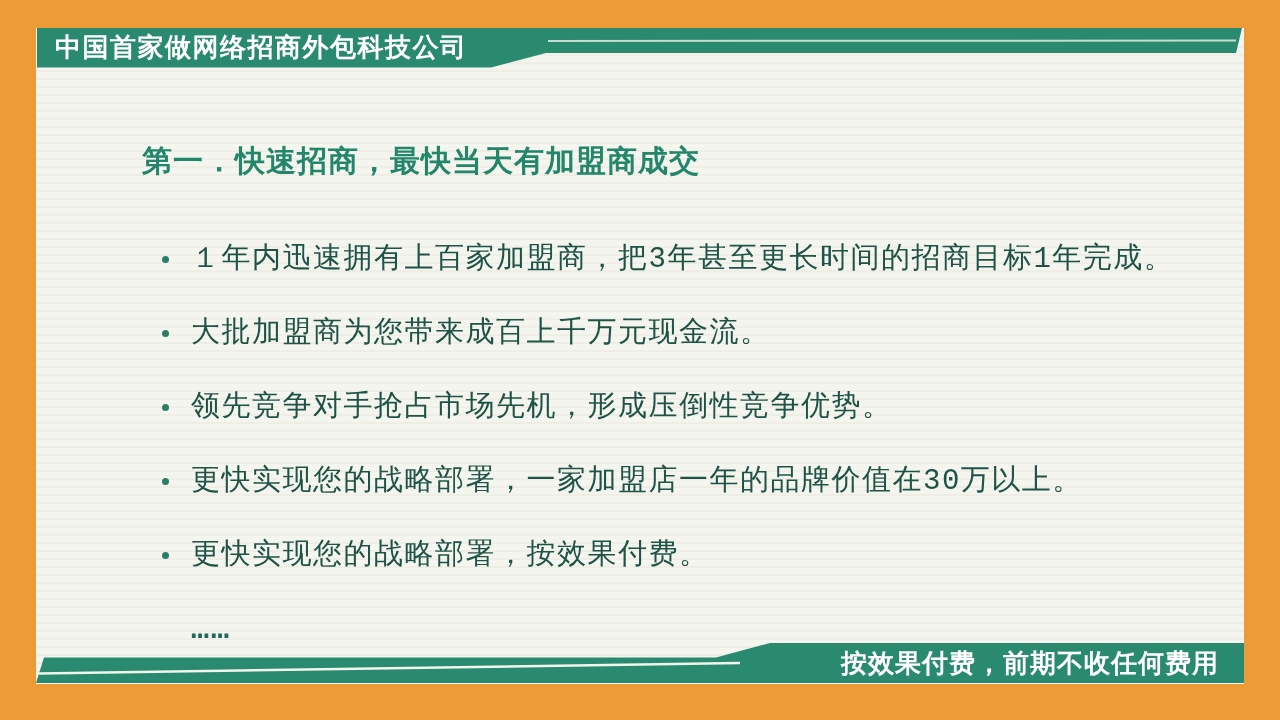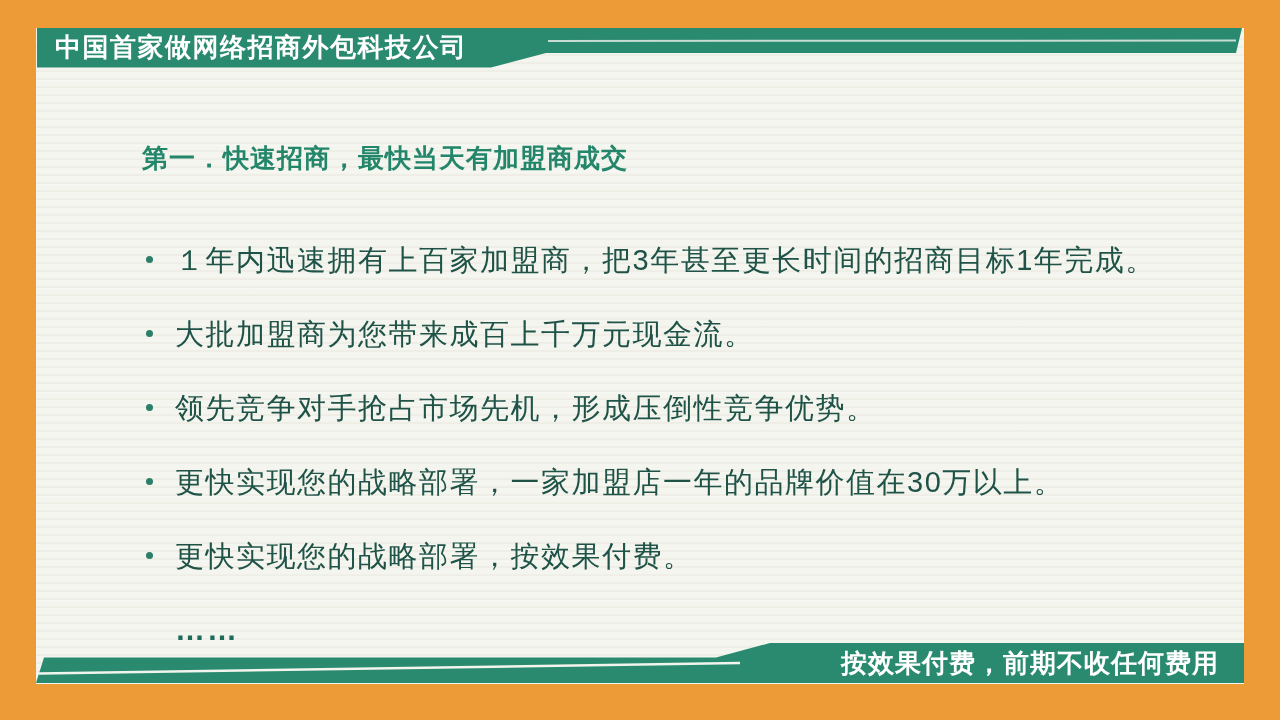--- a/index.html
+++ b/index.html
@@ -33,35 +33,35 @@
     position:absolute;
     left:55px;top:28px;height:39px;
     line-height:39px;
     font-size:26px;font-weight:bold;
     color:#FFFFFF;letter-spacing:1.5px;
     white-space:nowrap;
   }
   .slide-title{
     position:absolute;
     left:142px;top:141px;
-    font-size:26px;font-weight:bold;
+    font-size:30px;font-weight:bold;
     color:#23866A;letter-spacing:1px;
     white-space:nowrap;
   }
   ul.bullets{
     position:absolute;
     left:175px;top:245px;
     margin:0;padding:0;
     list-style:none;
   }
   ul.bullets li{
     position:relative;
     height:30px;line-height:30px;
-    margin:0 0 44px 0;
-    font-family:Liberation Sans, sans-serif;
+    margin:0 0 44px 16px;
+    font-family:Liberation Mono, monospace;
     font-size:29px;
     color:#1F5348;
     letter-spacing:1.5px;
     white-space:nowrap;
   }
   ul.bullets li.dotted::before{
     content:"";
     position:absolute;
     left:-29px;top:50%;
     width:7px;height:7px;

